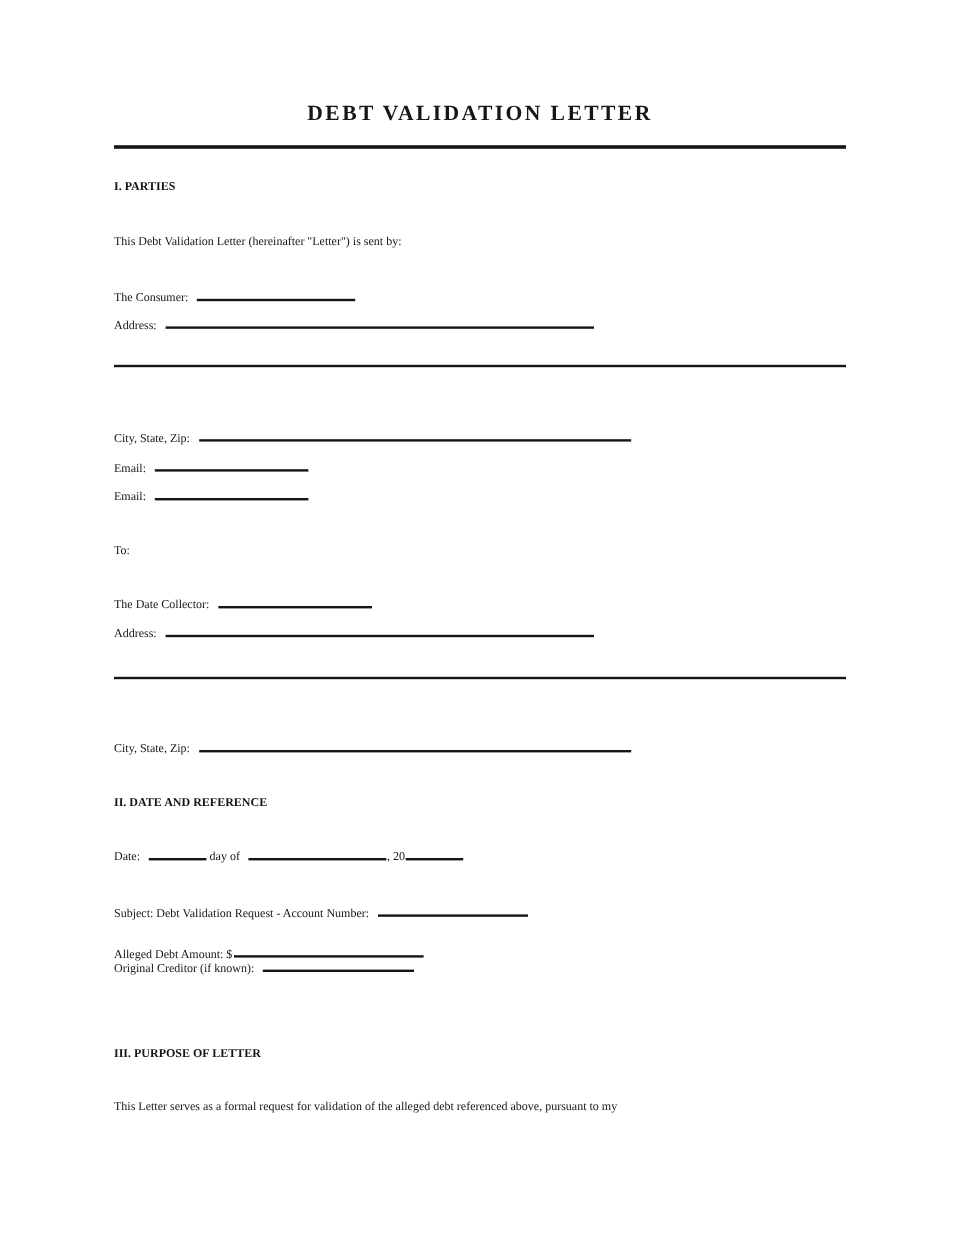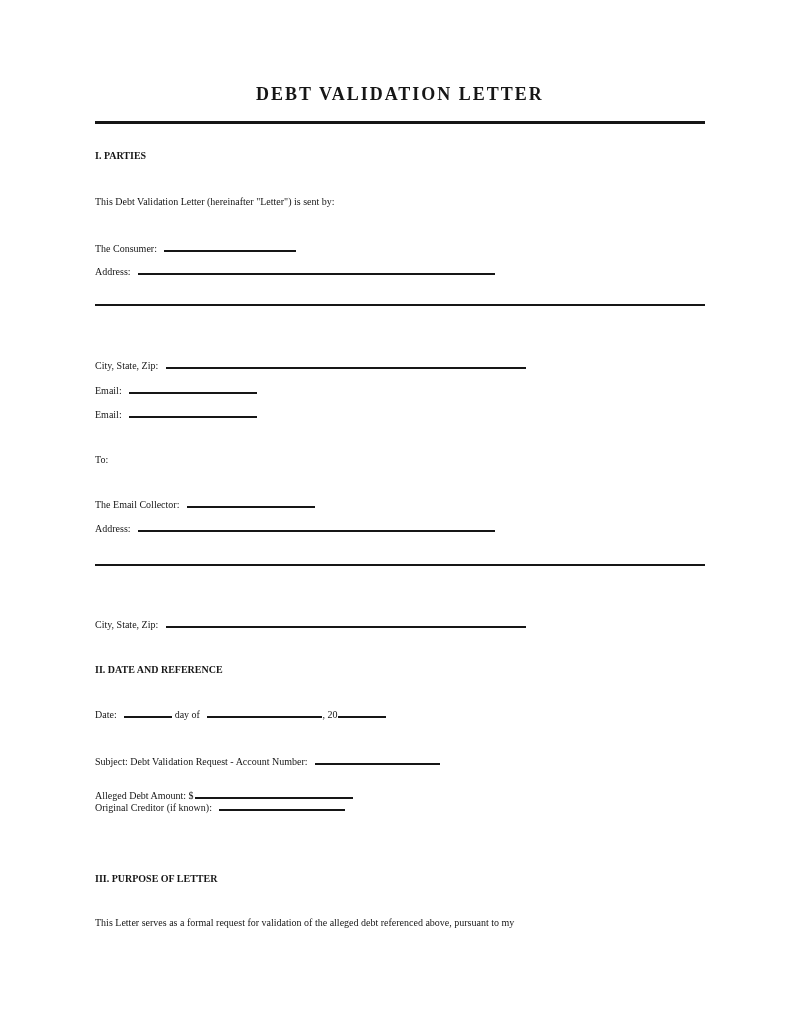--- a/index.html
+++ b/index.html
@@ -62,21 +62,21 @@
   </div>
 
   <div class="row" style="top:403px">
     <span>Email:</span>
     <span class="blank w128"></span>
   </div>
 
   <div class="row" style="top:448px">To:</div>
 
   <div class="row" style="top:493px">
-    <span>The Email Collector:</span>
+    <span>The Date Collector:</span>
     <span class="blank w128"></span>
   </div>
 
   <div class="row" style="top:517px">
     <span>Address:</span>
     <span class="blank w357"></span>
   </div>
 
   <div class="contline" style="top:564px"></div>
 

